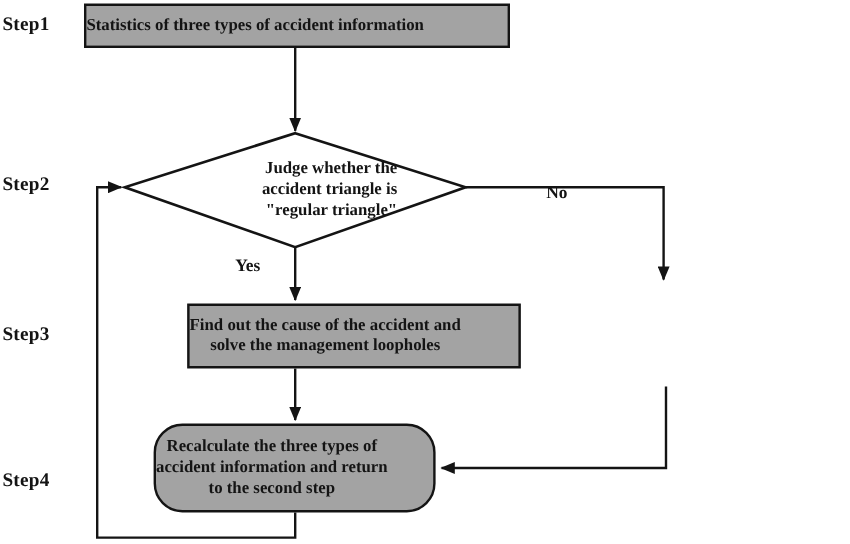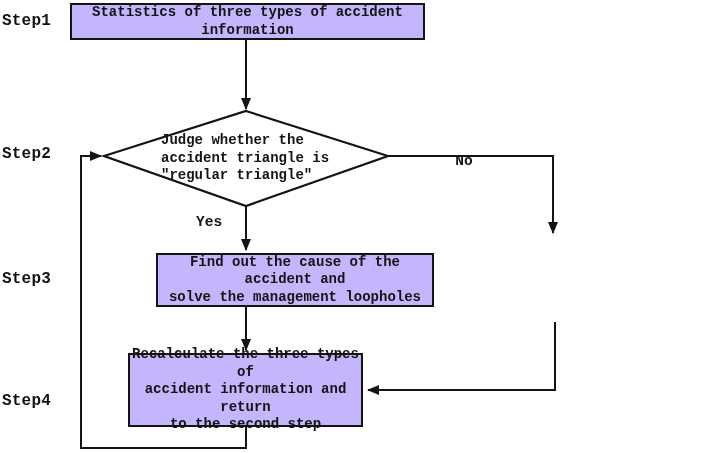--- a/index.html
+++ b/index.html
@@ -1,49 +1,49 @@
 <!DOCTYPE html>
 <html><head>
 <meta charset="utf-8">
 <style>
   html, body { margin: 0; padding: 0; background: #ffffff; }
   .canvas {
     position: relative;
     width: 708px;
     height: 453px;
     background: #ffffff;
-    font-family: Liberation Mono, monospace;
+    font-family: Liberation Serif, serif;
     color: #141414;
     overflow: hidden;
   }
   .connector-layer {
     position: absolute;
     left: 0; top: 0;
     width: 708px; height: 453px;
   }
   .node {
     position: absolute;
     box-sizing: border-box;
     border: 2px solid #141414;
-    background: #c4b5fd;
+    background: #a3a3a3;
     display: flex;
     align-items: center;
-    justify-content: center;
+    justify-content: flex-start;
     text-align: center;
     font-weight: 700;
     font-size: 14px;
     line-height: 17.5px;
     white-space: pre-line;
   }
   .node-text { white-space: pre-line; }
   .decision-text {
     position: absolute;
     left: 161px; top: 132px;
     width: 170px;
-    text-align: left;
+    text-align: right;
     font-weight: 700;
     font-size: 14px;
     line-height: 17.5px;
     white-space: pre-line;
   }
   .step-label {
     position: absolute;
     left: 2px;
     font-size: 16px;
     font-weight: 700;
@@ -96,21 +96,21 @@
   <div class="decision-text">Judge whether the
 accident triangle is
 "regular triangle"</div>
 
   <div class="node" style="left:112px; top:253px; width:278px; height:54px;margin-left:44px;">
     <span class="node-text">Find out the cause of the accident and
 solve the management loopholes</span>
   </div>
 
 
-  <div class="node" style="left:128px; top:353px; width:235px; height:74px;">
+  <div class="node" style="left:128px; top:353px; width:235px; height:74px;border-radius:24px;">
     <span class="node-text">Recalculate the three types of
 accident information and return
 to the second step</span>
   </div>
 
   <div class="branch-label yes-label">Yes</div>
   <div class="branch-label no-label">No</div>
 
 </div>
 

